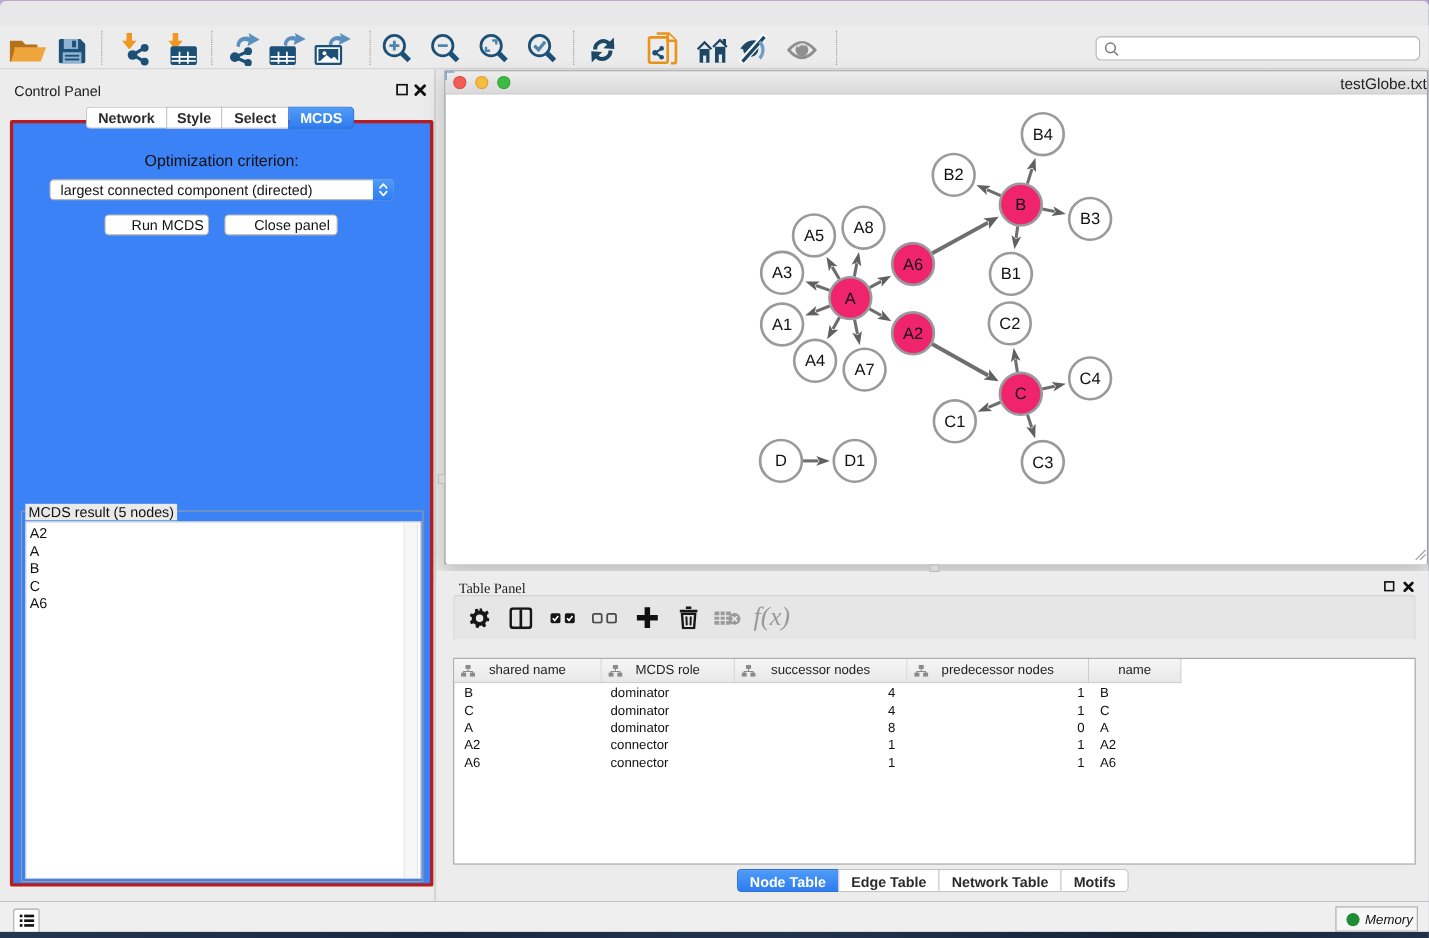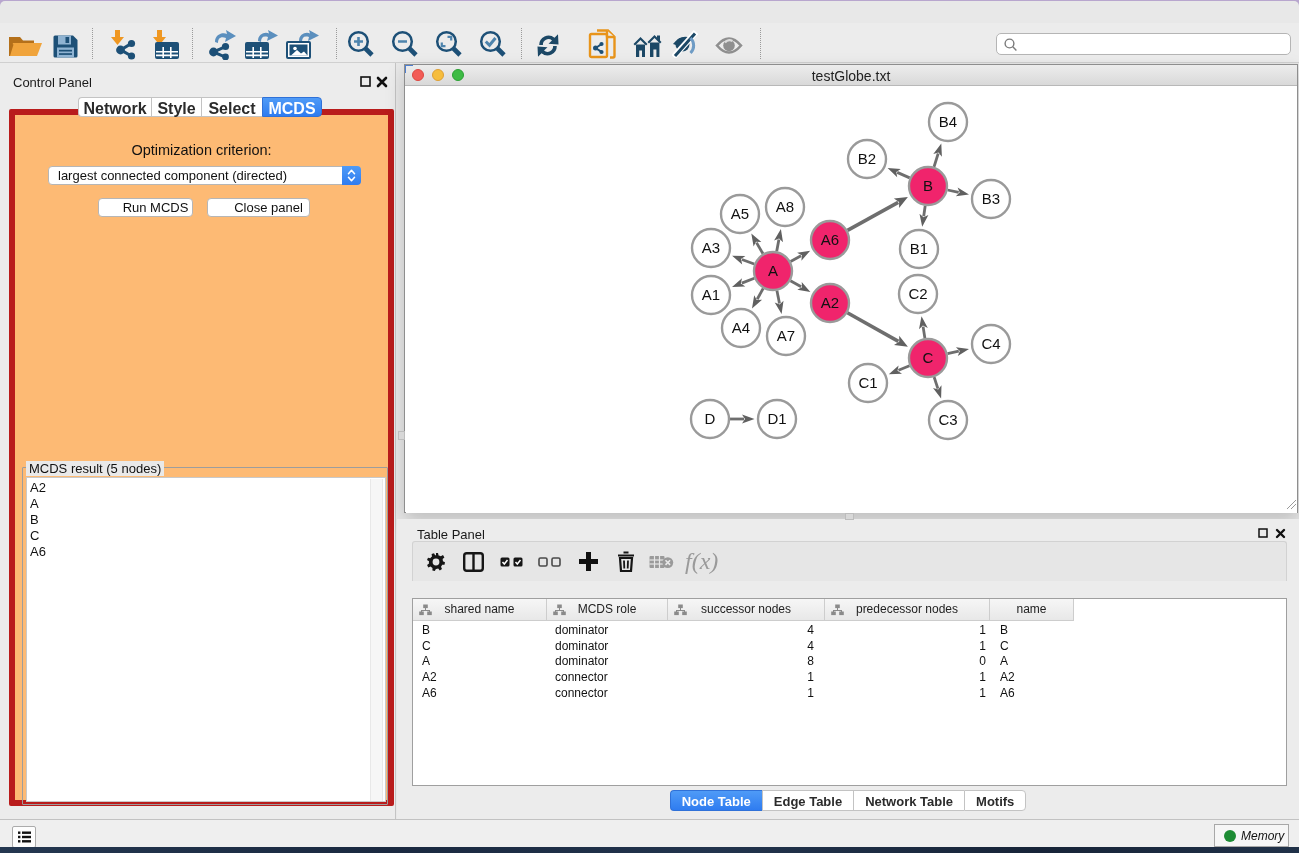--- a/index.html
+++ b/index.html
@@ -15,44 +15,44 @@
 .tl.g { left:47px; background:#3ebb45; border:0.5px solid #2ba134; }
 .titlebar .ttl { position:absolute; top:4px; left:0; width:100%; text-align:center; font-size:13px; color:#3c3c3c; }
 
 .toolbar { position:absolute; left:0; top:22px; width:100%; height:40px; background:#ececec; border-bottom:1px solid #d0d0d0; }
 .tbi { position:absolute; top:27px; }
 .tbsep { position:absolute; top:5px; height:31px; border-left:1px dotted #9a9a9a; }
 .searchbox { position:absolute; left:996px; top:10px; width:295px; height:22px; background:#fff; border:1px solid #b5b5b5; border-radius:5px; }
 
 .cpanel { position:absolute; left:0; top:62px; width:396px; height:756px; background:#ececec; border-right:1px solid #c4c4c4; }
 .cpanel .hdr { position:absolute; left:13px; top:12px; font-size:13px; color:#1a1a1a; }
-.segtabs { position:absolute; display:flex; font-size:16px; z-index:5; }
+.segtabs { position:absolute; display:flex; font-size:13px; z-index:5; }
 .segtabs .seg { background:#fff; border:1px solid #c3c3c3; border-right:none; color:#2b2b2b; text-align:center; padding:2px 0 0 0; height:20px; font-weight:bold; }
 .segtabs .seg:first-child { border-radius:4px 0 0 4px; }
 .segtabs .seg:last-child { border-right:1px solid #c3c3c3; border-radius:0 4px 4px 0; }
 .segtabs .seg.on { background:linear-gradient(#4f9bf7,#2f7cf0); border-color:#2f71d8; color:#fff; }
-.cpbody { position:absolute; left:9px; top:46px; width:385px; height:697px; background:#fdba74; border:6px solid #b91c1c; border-radius:2px; }
+.cpbody { position:absolute; left:9px; top:46px; width:385px; height:697px; background:#3b82f6; border:3px solid #b91c1c; border-radius:2px; }
 .optlabel { position:absolute; top:27px; width:100%; text-align:center; font-size:14.5px; color:#111; }
 .dropdown { position:absolute; left:33px; top:51px; width:313px; height:19px; background:#fff; border:1px solid #b6b6b6; border-radius:4px; font-size:13px; color:#111; line-height:17px; padding-left:9px; }
 .dropdown .spin { position:absolute; right:-1px; top:-1px; width:19px; height:19px; background:linear-gradient(#4f9bf7,#2f7cf0); border-radius:0 4px 4px 0; }
 .btn { position:absolute; height:19px; background:#fff; border:1px solid #b6b6b6; border-radius:4px; font-size:13px; color:#111; text-align:center; line-height:17px;padding-left:20px; }
 .fieldset { position:absolute; left:7px; top:352px; width:366px; height:338px; border:1px solid #9d9d9d; border-radius:1px; }
 .fieldset .leg { position:absolute; left:3px; top:-7px; background:#e9e9e9; padding:0 3px; font-size:13px; color:#111; }
 .fieldset .list { position:absolute; left:3px; top:9px; width:360px; height:325px; background:#fff; border:1px solid #c9c9c9; font-size:13px; color:#111; padding-top:2px; }
 .fieldset .list .sb { position:absolute; right:2px; top:1px; width:13px; height:322px; background:#f6f6f6; border-left:1px solid #e8e8e8; border-right:1px solid #e8e8e8; }
 .fieldset .list div.it { padding:0 0 0 3px; height:16px; line-height:16px; }
 
 .netwin { position:absolute; left:404px; top:63px; width:894px; height:449px; background:#fff; border:1px solid #8e8e8e; box-shadow:0 8px 18px rgba(0,0,0,0.18); }
 .netwin .ntb { position:absolute; left:0; top:0; width:100%; height:21px; background:linear-gradient(#ededed,#d9d9d9); border-bottom:1px solid #b8b8b8; }
 .netwin .ntl { position:absolute; top:4px; width:12px; height:12px; border-radius:50%; }
-.netwin .ttl { position:absolute; top:3px; width:100%; text-align:center; font-size:14px; color:#222; }
+.netwin .ttl { position:absolute; top:3px; width:100%; text-align:right; font-size:14px; color:#222; }
 .canvas { position:absolute; left:1px; top:21px; width:891px; height:427px; background:#fff; }
 
 .tpanel { position:absolute; left:397px; top:518px; width:902px; height:300px; background:#ececec; }
-.tpanel .hdr { position:absolute; left:20px; top:8px; font-size:13px; color:#1a1a1a; }
+.tpanel .hdr { position:absolute; left:20px; top:8px; font-size:13px; color:#1a1a1a;font-family:Liberation Serif, serif; }
 .ttoolbar { position:absolute; left:15px; top:22px; width:875px; height:40px; background:#e6e6e6; border:1px solid #d2d2d2; border-radius:3px 3px 0 0; border-bottom:none; }
 .tblbox { position:absolute; left:15px; top:79px; width:875px; height:188px; background:#fff; border:1px solid #9f9f9f; }
 .thead { position:absolute; left:0; top:0; height:22px; background:linear-gradient(#f6f6f6,#e8e8e8); border-right:1px solid #cdcdcd; border-bottom:1px solid #cdcdcd; font-size:12px; color:#222; text-align:center; line-height:21px; }
 .trow { position:absolute; font-size:12px; color:#111; height:16px; line-height:16px; }
 .btabs { position:absolute; left:0; right:0; top:271px; display:flex; justify-content:center; font-size:13px; }
 .btabs .seg { background:#fff; border:1px solid #c3c3c3; border-right:none; padding:3px 11px 2px 11px; height:21px; font-weight:bold; color:#2b2b2b; }
 .btabs .seg:first-child { border-radius:4px 0 0 4px; }
 .btabs .seg:last-child { border-right:1px solid #c3c3c3; border-radius:0 4px 4px 0; }
 .btabs .seg.on { background:linear-gradient(#4f9bf7,#2f7cf0); border-color:#2f71d8; color:#fff; }
 

